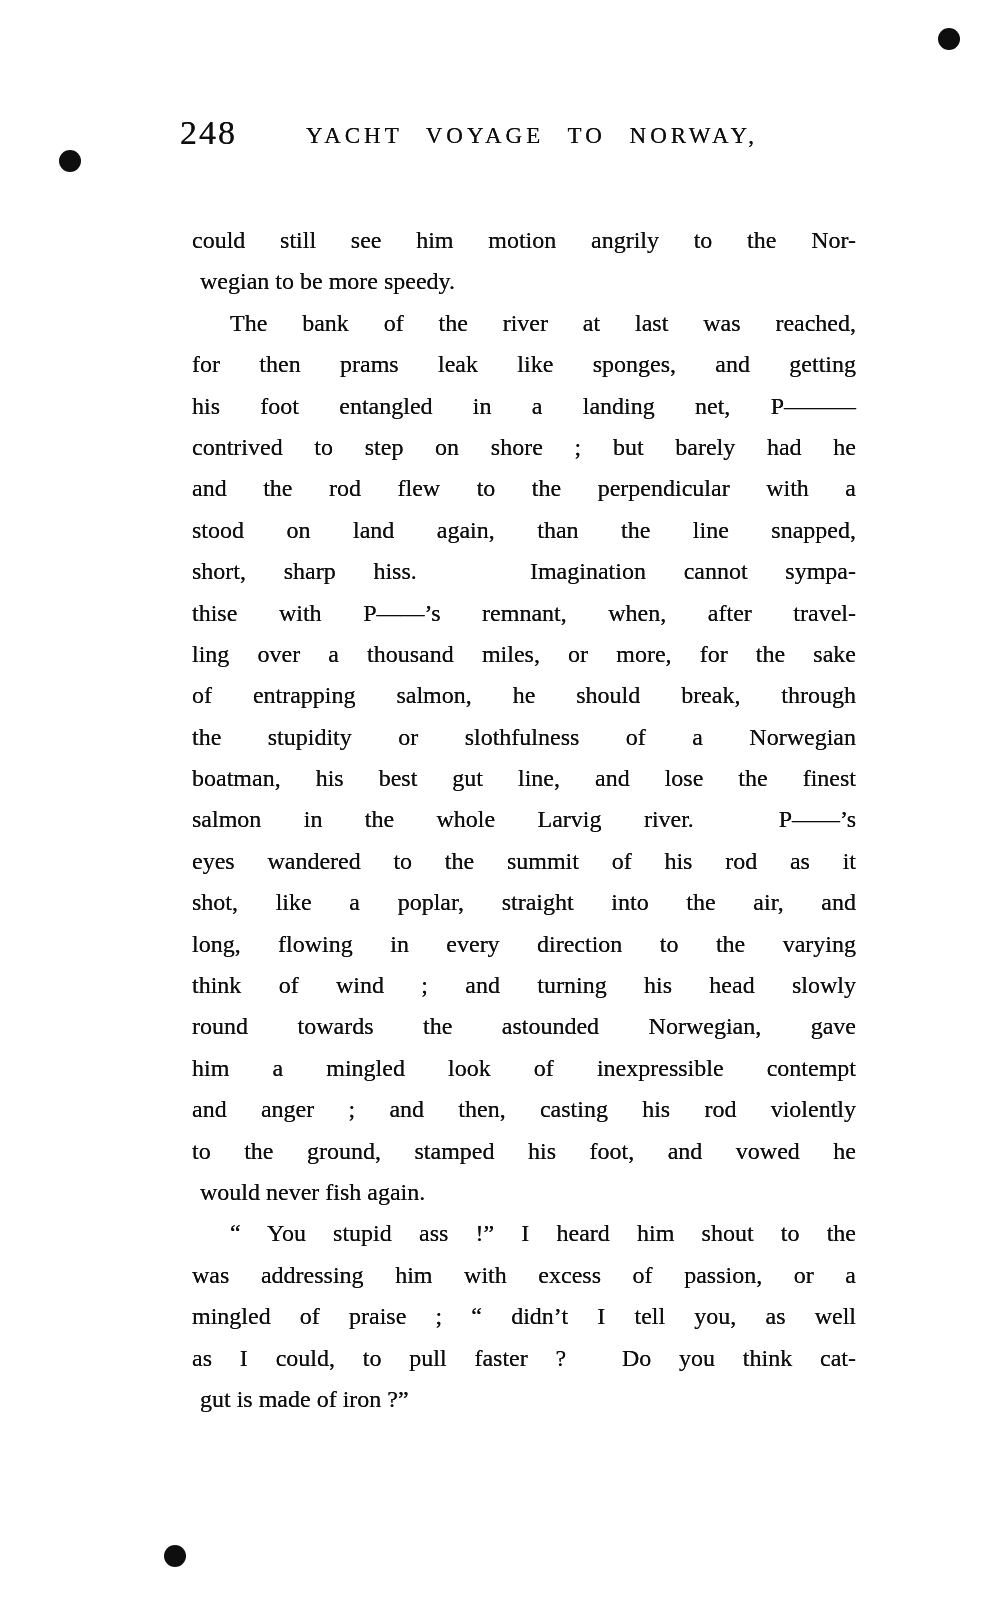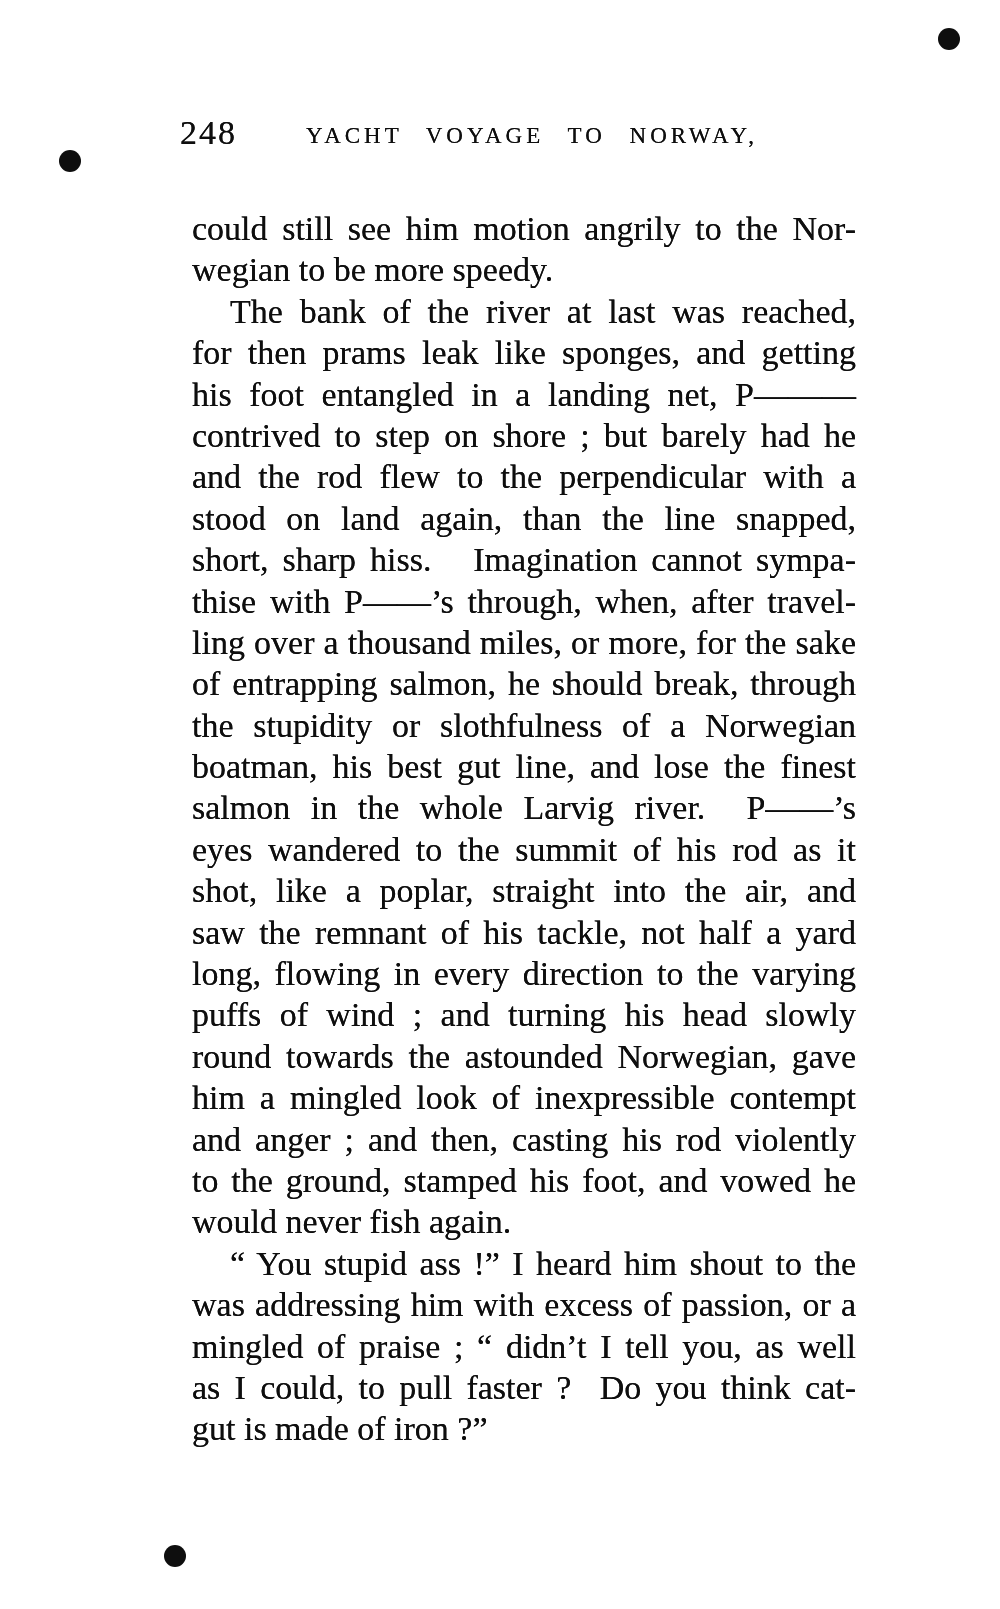--- a/index.html
+++ b/index.html
@@ -34,35 +34,36 @@
     text-align: center;
     font-size: 23px;
     line-height: 28px;
     letter-spacing: 4px;
     word-spacing: 14px;
     text-shadow: 0 0 0.6px rgba(0,0,0,0.85);
   }
   .body-text {
     position: absolute;
     left: 148px;
-    top: 164px;
+    top: 176px;
     width: 708px;
-    font-size: 34px;
+    font-size: 24px;
   }
   .body-text .line {
     line-height: 41.4px;
     height: 41.4px;
     text-align: justify;
     text-align-last: justify;
     white-space: nowrap;
     text-shadow: 0 0 0.6px rgba(0,0,0,0.85);
   }
   .body-text .line.last {
     text-align: left;
     text-align-last: left;
+    margin-left: 8px;
   }
   .body-text .line.indent {
     text-indent: 38px;
   }
   .speck {
     position: absolute;
     background: var(--ink);
     border-radius: 50%;
   }
   .speck-1 { left: 916px; top: 6px;    width: 4px; height: 4px; }
@@ -81,31 +82,30 @@
   <main class="body-text" id="body-text">
       <div class="line">could still see him motion angrily to the Nor-</div>
       <div class="line last">wegian to be more speedy.</div>
       <div class="line indent">The bank of the river at last was reached,</div>
       <div class="line">for then prams leak like sponges, and getting</div>
       <div class="line">his foot entangled in a landing net, P———</div>
       <div class="line">contrived to step on shore ; but barely had he</div>
       <div class="line">and the rod flew to the perpendicular with a</div>
       <div class="line">stood on land again, than the line snapped,</div>
       <div class="line">short, sharp hiss.&nbsp;&nbsp; Imagination cannot sympa-</div>
-      <div class="line">thise with P——’s through, when, after travel-</div>
+      <div class="line">thise with P——’s remnant, when, after travel-</div>
       <div class="line">ling over a thousand miles, or more, for the sake</div>
       <div class="line">of entrapping salmon, he should break, through</div>
       <div class="line">the stupidity or slothfulness of a Norwegian</div>
       <div class="line">boatman, his best gut line, and lose the finest</div>
       <div class="line">salmon in the whole Larvig river.&nbsp;&nbsp;P——’s</div>
       <div class="line">eyes wandered to the summit of his rod as it</div>
       <div class="line">shot, like a poplar, straight into the air, and</div>
-      <div class="line">saw the remnant of his tackle, not half a yard</div>
       <div class="line">long, flowing in every direction to the varying</div>
-      <div class="line">puffs of wind ; and turning his head slowly</div>
+      <div class="line">think of wind ; and turning his head slowly</div>
       <div class="line">round towards the astounded Norwegian, gave</div>
       <div class="line">him a mingled look of inexpressible contempt</div>
       <div class="line">and anger ; and then, casting his rod violently</div>
       <div class="line">to the ground, stamped his foot, and vowed he</div>
       <div class="line last">would never fish again.</div>
       <div class="line indent">“ You stupid ass !” I heard him shout to the</div>
       <div class="line">was addressing him with excess of passion, or a</div>
       <div class="line">mingled of praise ; “ didn’t I tell you, as well</div>
       <div class="line">as I could, to pull faster ?&nbsp;&nbsp;Do you think cat-</div>
       <div class="line last">gut is made of iron ?”</div>

